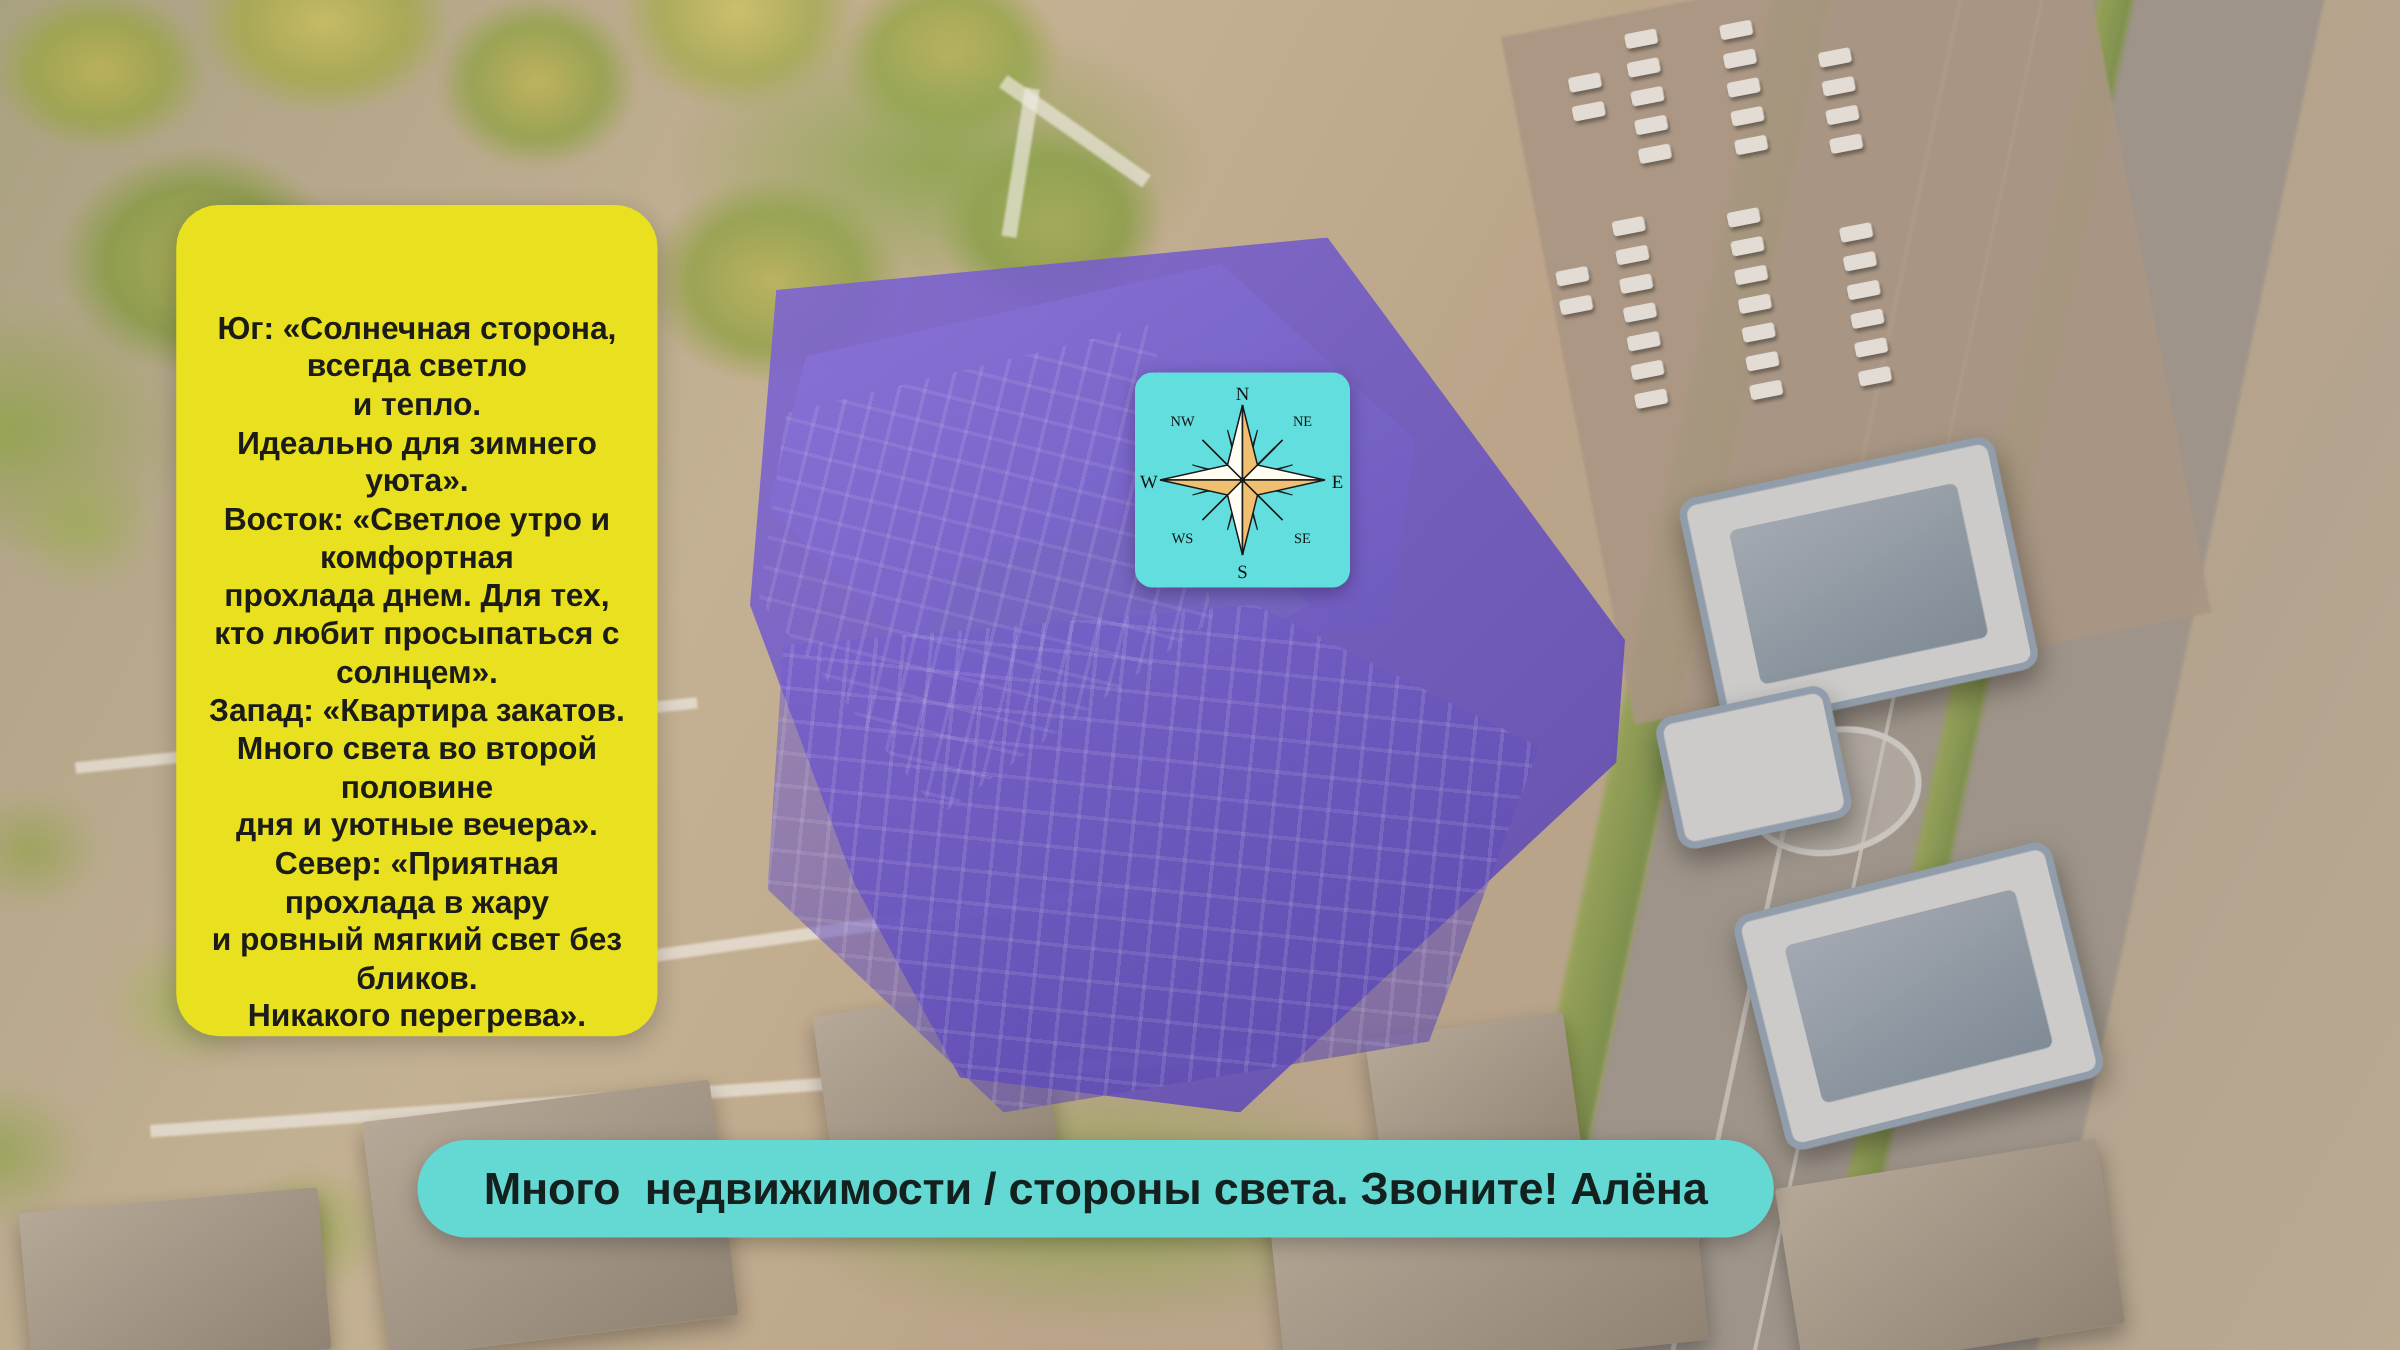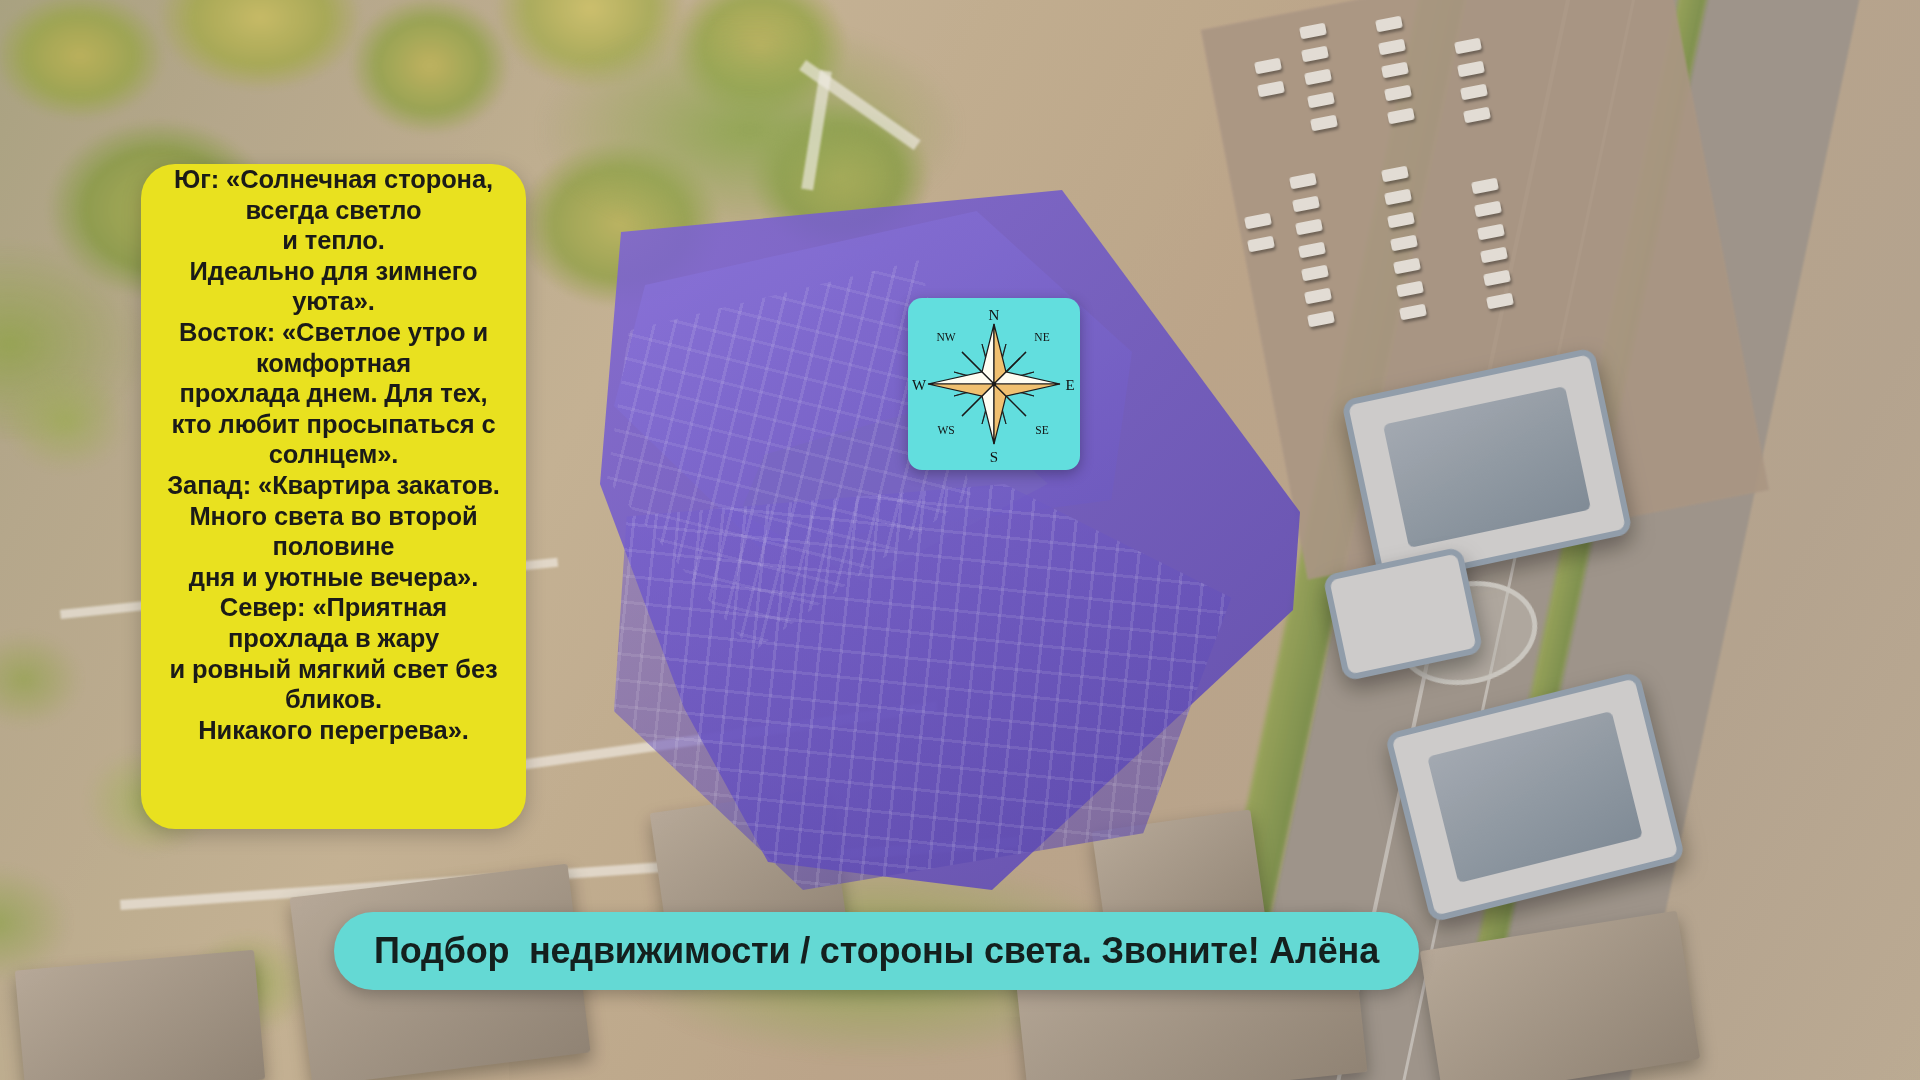--- a/index.html
+++ b/index.html
@@ -220,21 +220,21 @@
   .yellow-panel {
     position: absolute;
     left: 141px;
     top: 164px;
     width: 385px;
     height: 665px;
     background: #e9e11f;
     border-radius: 34px;
     box-shadow: 0 6px 20px rgba(0,0,0,.22);
     display: flex;
-    align-items: flex-start;
+    align-items: flex-end;
     justify-content: center;
     overflow: hidden;
   }
   .yellow-panel .panel-text {
     width: 100%;
     padding: 0 6px;
     text-align: center;
     color: #1b1b18;
     font-family: "Liberation Sans", sans-serif;
     font-weight: bold;
@@ -434,16 +434,16 @@
 половине
 дня и уютные вечера».
 Север: «Приятная
 прохлада в жару
 и ровный мягкий свет без
 бликов.
 Никакого перегрева».</div>
   </div>
 
   <div class="teal-banner">
-    <div class="banner-text">Подбор  недвижимости / стороны света. Звоните! Алёна</div>
+    <div class="banner-text">Много  недвижимости / стороны света. Звоните! Алёна</div>
   </div>
 
 </div>
 
 </body></html>

